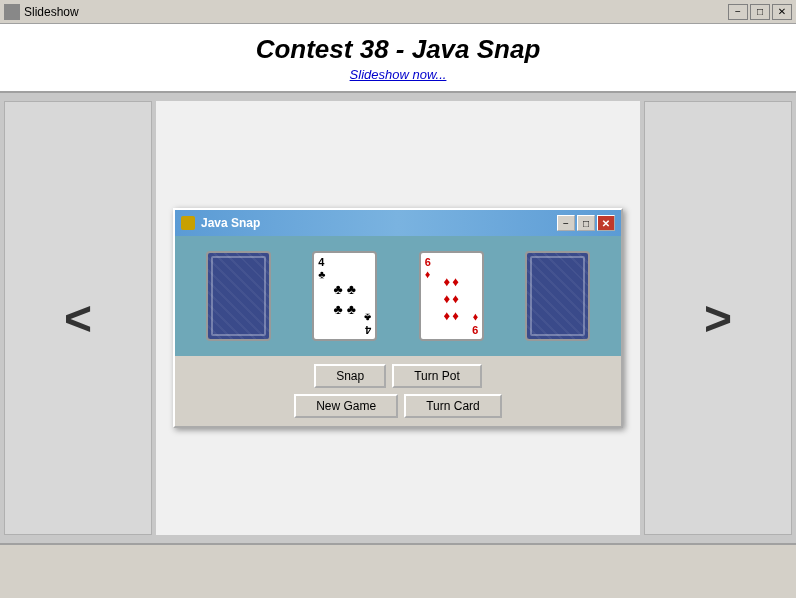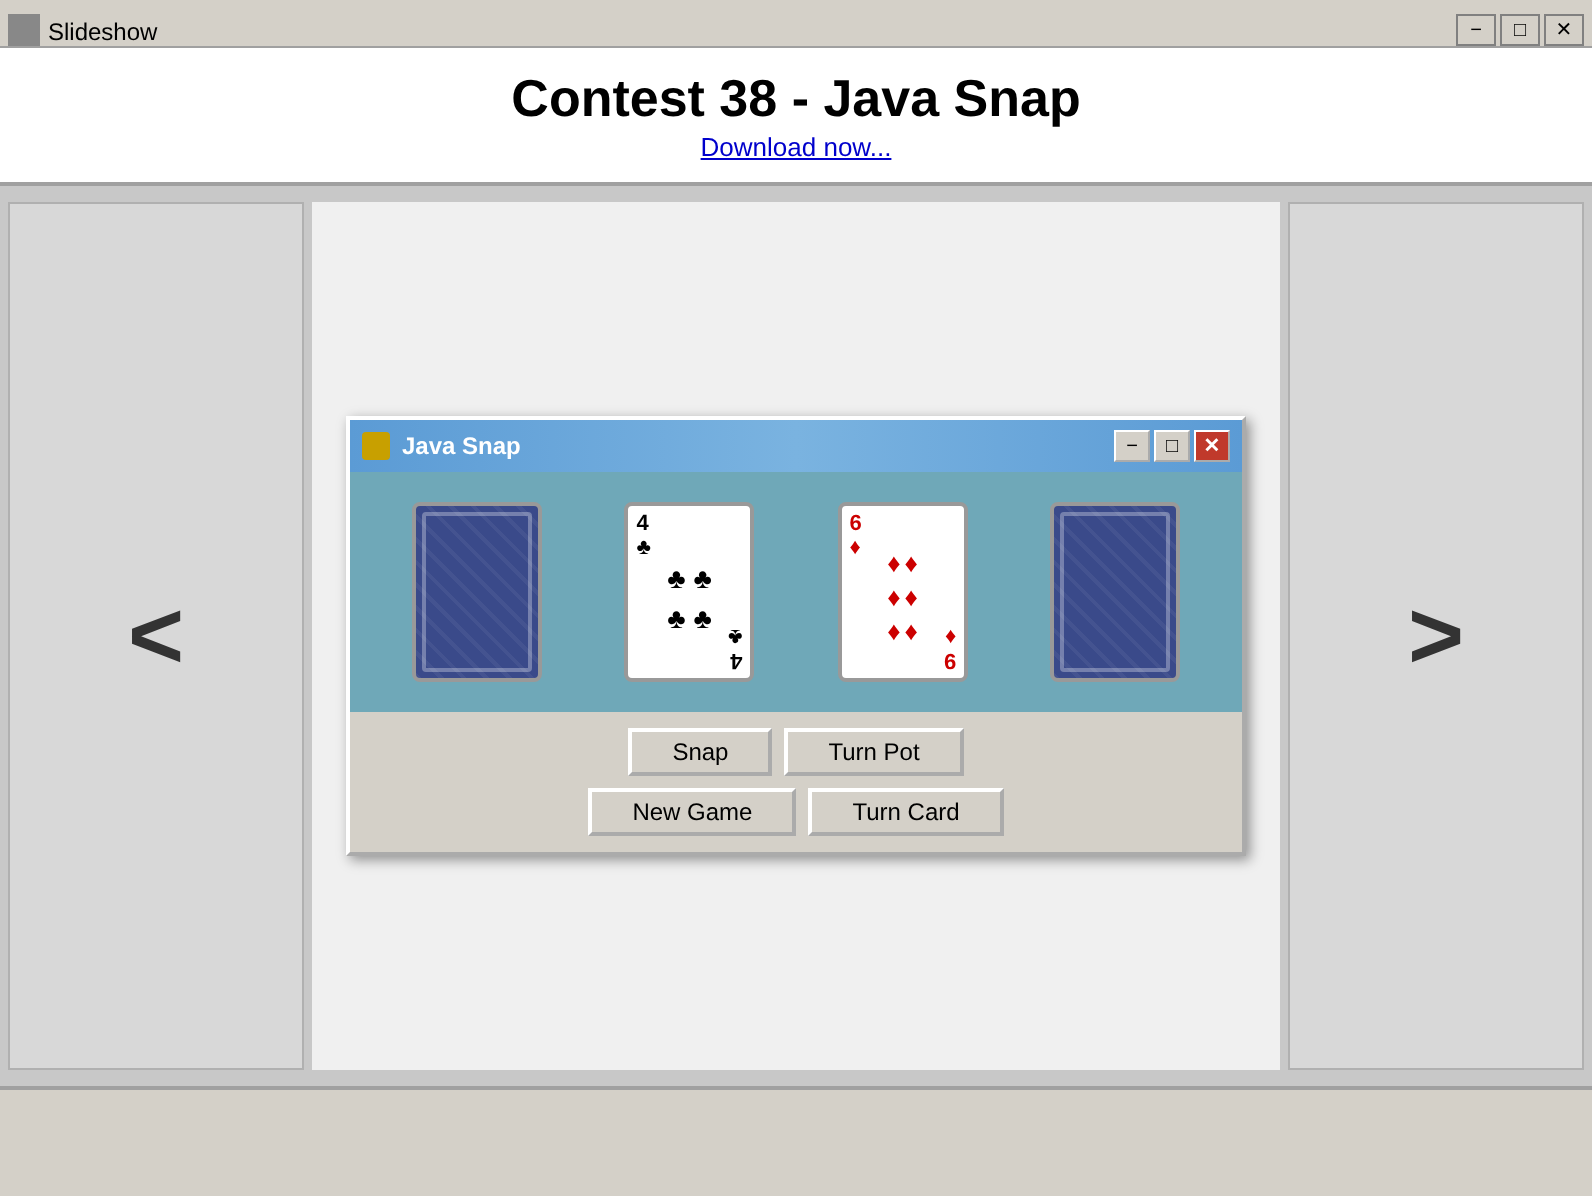--- a/index.html
+++ b/index.html
@@ -9,21 +9,21 @@
       background: #d4d0c8;
       font-family: 'Segoe UI', Tahoma, Geneva, Verdana, sans-serif;
       overflow: hidden;
       position: relative;
     }
 
     
     .title-bar {
       background: #d4d0c8;
       display: flex;
-      align-items: flex-end;
+      align-items: center;
       height: 24px;
       padding: 0 4px;
       border-bottom: 1px solid #a0a0a0;
     }
     .title-bar-icon {
       width: 16px;
       height: 16px;
       margin-right: 4px;
       background: #888;
       display: inline-block;
@@ -48,20 +48,21 @@
       justify-content: center;
       cursor: pointer;
     }
 
     
     .header {
       background: #fff;
       text-align: center;
       padding: 10px 0 8px 0;
       border-bottom: 2px solid #a0a0a0;
+      font-style: italic;
     }
     .header h1 {
       font-size: 26px;
       font-weight: bold;
       color: #000;
     }
     .header a {
       font-size: 13px;
       color: #0000cc;
       text-decoration: underline;
@@ -290,21 +291,21 @@
   <span class="title-bar-text">Slideshow</span>
   <div class="title-bar-controls">
     <div class="tb-btn">−</div>
     <div class="tb-btn">□</div>
     <div class="tb-btn">✕</div>
   </div>
 </div>
 
 <div class="header">
   <h1>Contest 38 - Java Snap</h1>
-  <a href="#">Download now...</a>
+  <a href="#">Slideshow now...</a>
 </div>
 
 <div class="main-area">
 
   <div class="side-panel">
     <span class="side-panel-text">&lt;</span>
   </div>
 
   <div class="center-content">
 

